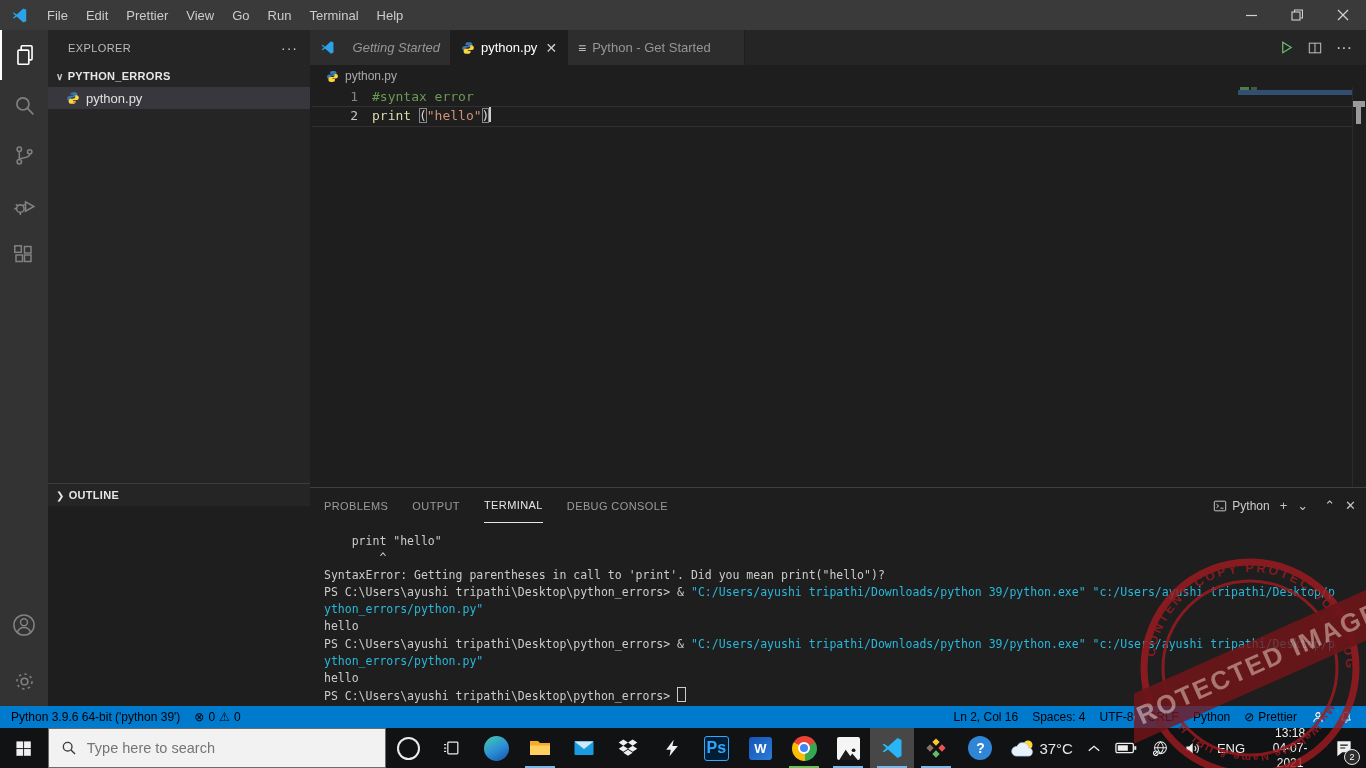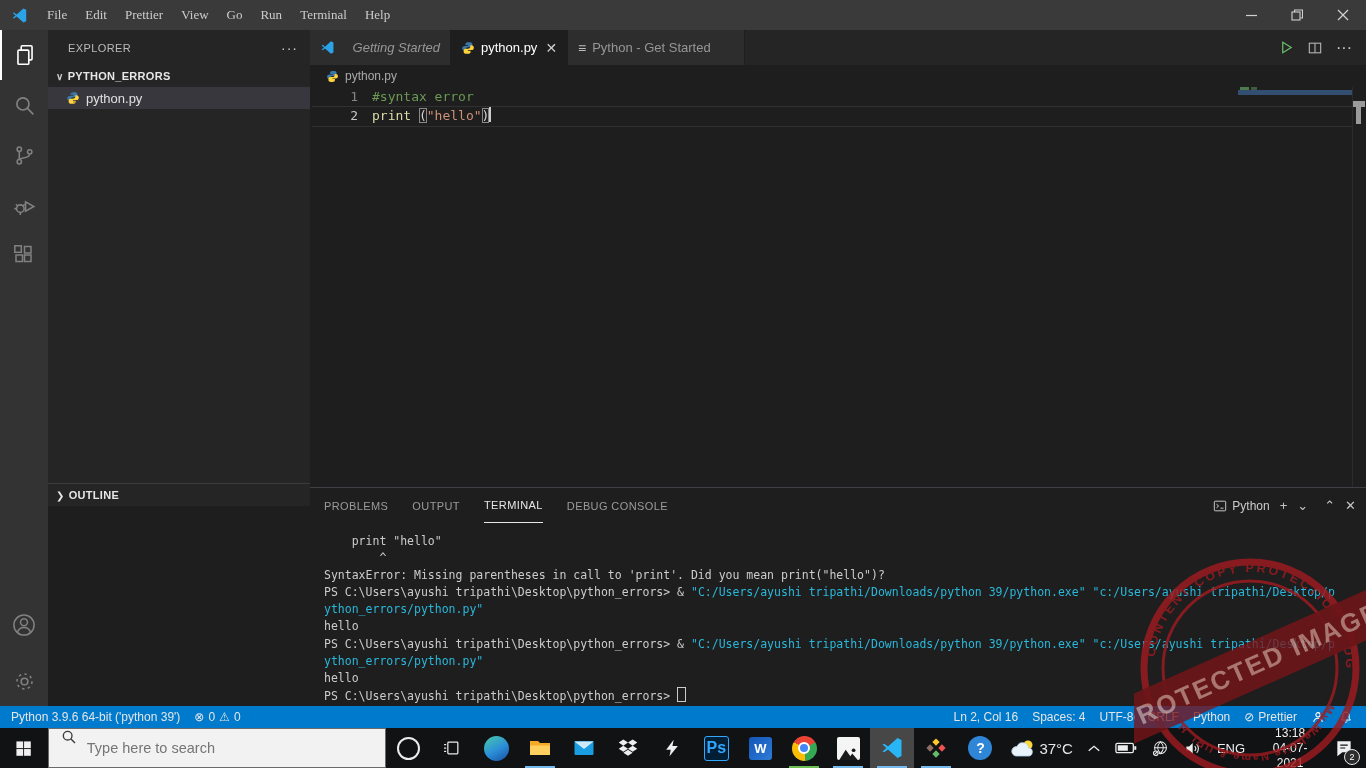--- a/index.html
+++ b/index.html
@@ -5,21 +5,21 @@
   html,body{margin:0;padding:0;}
   body{width:1366px;height:768px;position:relative;overflow:hidden;background:#1e1e1e;
        font-family:"Liberation Sans",sans-serif;-webkit-font-smoothing:antialiased;}
   svg{display:block;}
 
   
   .titlebar{position:absolute;left:0;top:0;width:1366px;height:30px;background:#3a3a3a;
             display:flex;align-items:center;color:#cccccc;font-size:13px;}
   .titlebar .logo{margin:0 10px 0 11px;}
   .menus{display:flex;}
-  .menus span{padding:0 9px;cursor:default;font-family:Liberation Serif, serif;}
+  .menus span{padding:0 9px;cursor:default;}
   .wtitle{position:absolute;left:0;right:0;text-align:center;color:#c5c5c5;pointer-events:none;}
   .wcontrols{margin-left:auto;display:flex;height:30px;z-index:2;}
   .wbtn{width:46px;height:30px;display:flex;align-items:center;justify-content:center;}
 
   
   .activitybar{position:absolute;left:0;top:30px;width:48px;height:676px;background:#333333;
                display:flex;flex-direction:column;align-items:center;}
   .ab-item{width:48px;height:50px;display:flex;align-items:center;justify-content:center;box-sizing:border-box;}
   .ab-item.active{border-left:2px solid #ffffff;}
   .ab-item svg{stroke:#818181;}
@@ -76,31 +76,31 @@
   .ptab{font-size:11px;letter-spacing:.4px;color:#9b9b9b;margin-right:24px;height:35px;display:flex;align-items:center;box-sizing:border-box;}
   .ptab.active{color:#e7e7e7;border-bottom:1px solid #e7e7e7;}
   .p-actions{margin-left:auto;display:flex;align-items:center;gap:10px;color:#cccccc;font-size:13px;}
   .p-shell{display:flex;align-items:center;gap:5px;font-size:12px;color:#cccccc;}
   .p-glyph{font-size:13px;color:#c5c5c5;}
   .terminal-content{position:absolute;left:14px;top:45px;right:4px;bottom:0;overflow:hidden;}
   .tline{white-space:pre;height:17.1px;line-height:17.1px;font-family:"DejaVu Sans Mono","Liberation Mono",monospace;font-size:11.5px;}
   .tcursor{display:inline-block;width:7px;height:13px;border:1px solid #cccccc;vertical-align:-2px;}
 
   
-  .statusbar{position:absolute;left:0;top:706px;width:1366px;height:22px;background:#007ACC;color:#e5e5e5;
+  .statusbar{position:absolute;left:0;top:706px;width:1366px;height:22px;background:#007ACC;color:#000000;
              display:flex;align-items:center;font-size:12px;}
   .sb-item{display:flex;align-items:center;gap:4px;padding:0 7px;white-space:nowrap;}
   .sb-left{display:flex;align-items:center;margin-left:4px;}
   .sb-right{display:flex;align-items:center;margin-left:auto;margin-right:6px;}
   .glyph{font-size:12px;}
 
   
   .taskbar{position:absolute;left:0;top:728px;width:1366px;height:40px;background:#111214;display:flex;align-items:center;}
   .tb-start{width:48px;height:40px;display:flex;align-items:center;justify-content:center;}
-  .tb-search{width:340px;height:40px;background:#f2f2f2;border:1px solid #6b6b6b;box-sizing:border-box;display:flex;}
+  .tb-search{width:340px;height:40px;background:#f2f2f2;border:1px solid #6b6b6b;box-sizing:border-box;display:flex;align-items:center;}
   .tb-search svg{margin:0 8px 0 12px;}
   .tb-search input{border:none;outline:none;background:transparent;font-size:14.5px;color:#333;width:250px;font-family:"Liberation Sans",sans-serif;}
   .tb-btn{width:44px;height:40px;display:flex;align-items:center;justify-content:center;position:relative;flex:none;}
   .tb-btn .open-line{position:absolute;bottom:0;left:7px;right:7px;height:2.5px;background:#76b9ed;}
   .tb-btn .open-line.green{background:#6bbf53;}
   .tb-btn.vscode{background:#474747;}
   .ps-badge{width:23px;height:23px;background:#001e36;border:1.5px solid #31a8ff;border-radius:3px;color:#31a8ff;
             font-size:16px;font-weight:bold;display:flex;align-items:center;justify-content:center;}
   .word-badge{width:23px;height:23px;border-radius:3px;background:linear-gradient(135deg,#1255b8,#2e7cd6);color:#fff;
               font-size:13px;font-weight:bold;display:flex;align-items:center;justify-content:center;}
@@ -318,21 +318,21 @@
       </span>
       <span class="p-glyph">+</span>
       <span class="p-glyph">⌄</span>
       <span class="p-glyph" style="margin-left:6px;">⌃</span>
       <span class="p-glyph">✕</span>
     </div>
   </div>
   <div class="terminal-content">
       <div class="tline"><span style="color: rgb(204, 204, 204);">    print "hello"</span></div>
       <div class="tline"><span style="color: rgb(204, 204, 204);">        ^</span></div>
-      <div class="tline"><span style="color: rgb(204, 204, 204);">SyntaxError: Missing parentheses in call to 'print'. Did you mean print("hello")?</span></div>
+      <div class="tline"><span style="color: rgb(204, 204, 204);">SyntaxError: Getting parentheses in call to 'print'. Did you mean print("hello")?</span></div>
       <div class="tline"><span style="color: rgb(204, 204, 204);">PS C:\Users\ayushi tripathi\Desktop\python_errors&gt; &amp; </span><span style="color: rgb(41, 184, 219);">"C:/Users/ayushi tripathi/Downloads/python 39/python.exe" "c:/Users/ayushi tripathi/Desktop/p</span></div>
       <div class="tline"><span style="color: rgb(41, 184, 219);">ython_errors/python.py"</span></div>
       <div class="tline"><span style="color: rgb(204, 204, 204);">hello</span></div>
       <div class="tline"><span style="color: rgb(204, 204, 204);">PS C:\Users\ayushi tripathi\Desktop\python_errors&gt; &amp; </span><span style="color: rgb(41, 184, 219);">"C:/Users/ayushi tripathi/Downloads/python 39/python.exe" "c:/Users/ayushi tripathi/Desktop/p</span></div>
       <div class="tline"><span style="color: rgb(41, 184, 219);">ython_errors/python.py"</span></div>
       <div class="tline"><span style="color: rgb(204, 204, 204);">hello</span></div>
       <div class="tline"><span style="color: rgb(204, 204, 204);">PS C:\Users\ayushi tripathi\Desktop\python_errors&gt; </span><span class="tcursor"></span></div>
     </div>
 </div>
 

